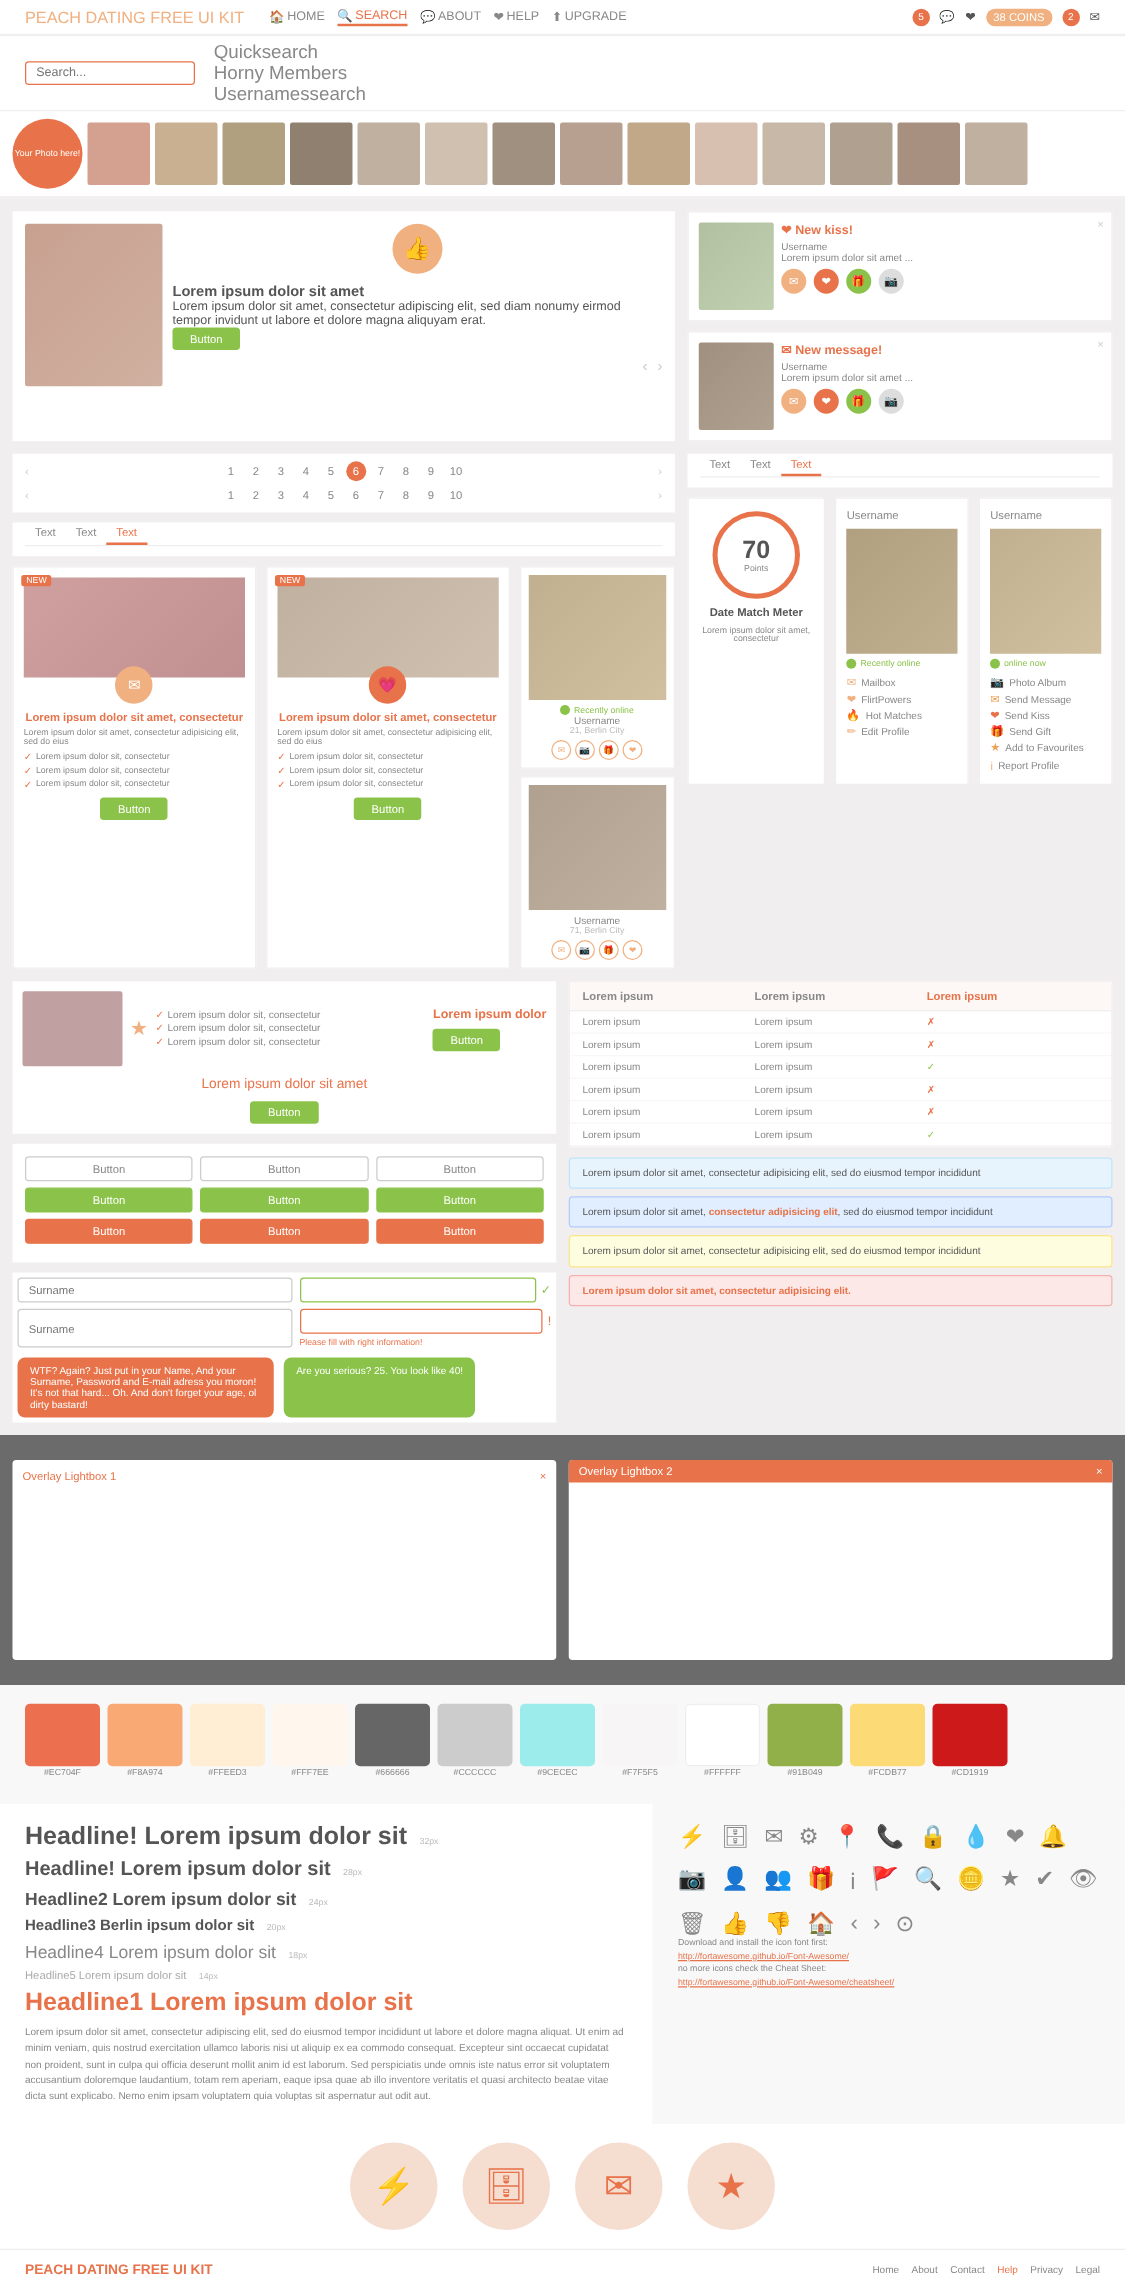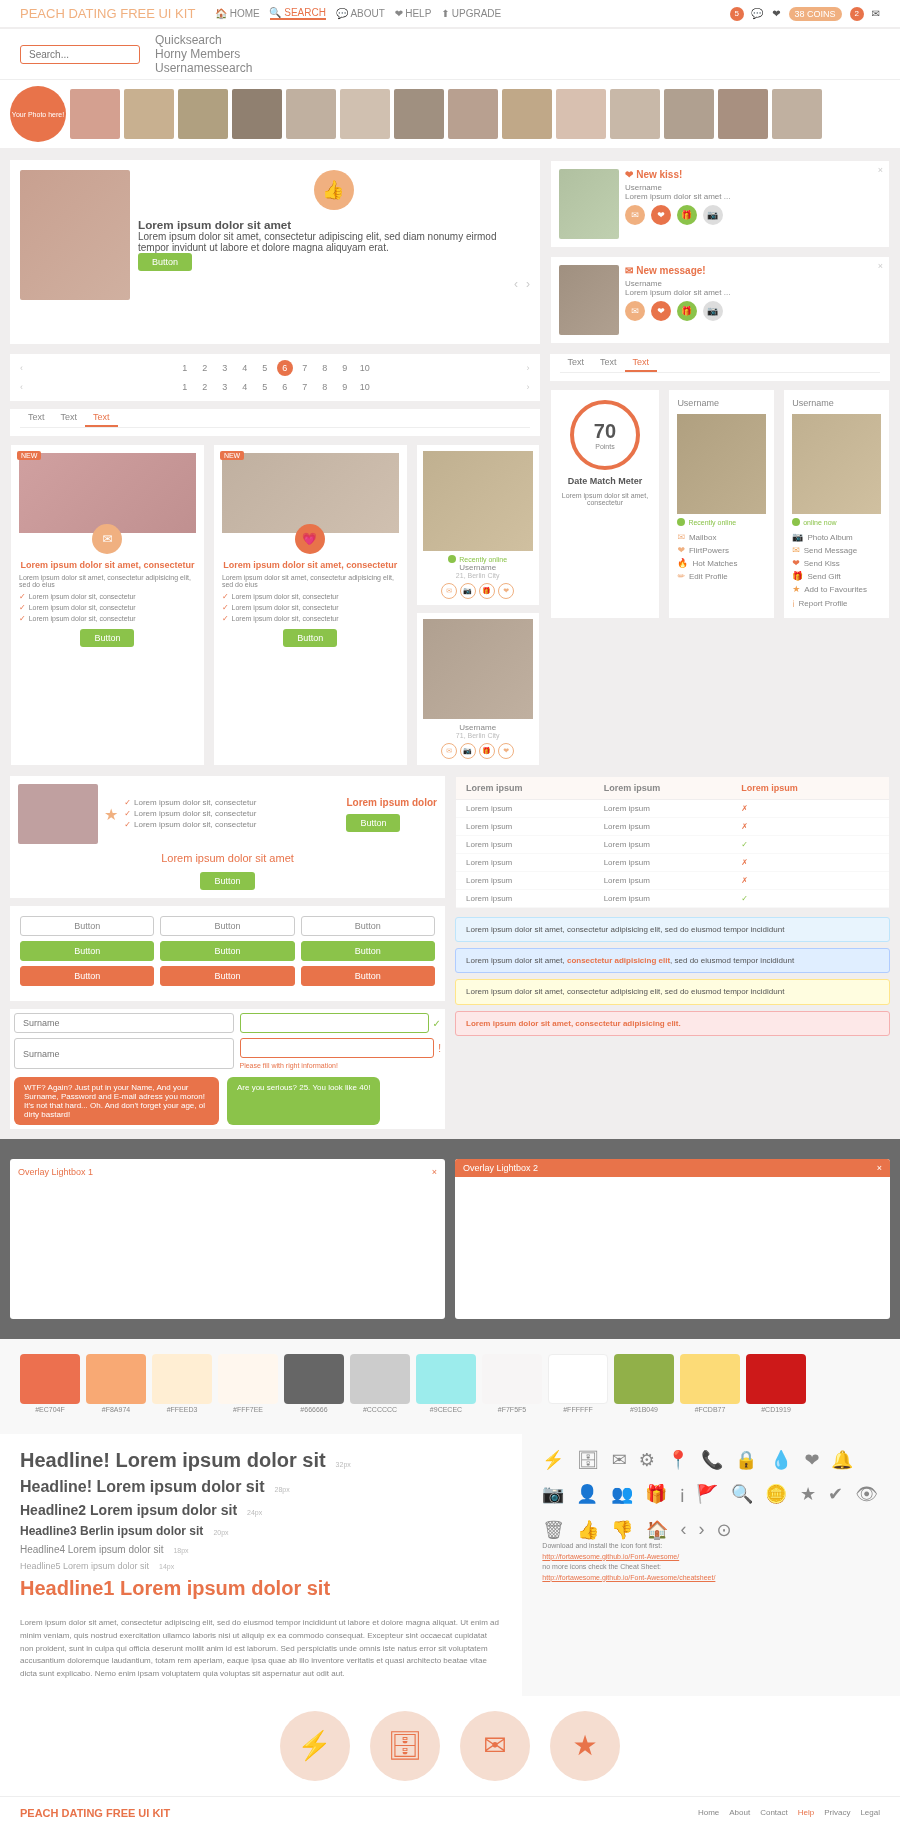--- a/index.html
+++ b/index.html
@@ -11,22 +11,22 @@
     .logo span { color: #f0b080; font-weight: normal; }
     .nav-links { display: flex; gap: 10px; font-size: 10px; color: #888; flex: 1; }
     .nav-links a { text-decoration: none; color: #888; display: flex; align-items: center; gap: 2px; }
     .nav-links a.active { color: #e8734a; border-bottom: 2px solid #e8734a; }
     .nav-right { display: flex; align-items: center; gap: 8px; font-size: 10px; }
     .badge { background: #e8734a; color: #fff; border-radius: 50%; width: 14px; height: 14px; display: flex; align-items: center; justify-content: center; font-size: 8px; }
     .coins { background: #f0b080; color: #fff; border-radius: 10px; padding: 2px 6px; font-size: 9px; }
 
     
     .search-bar { background: #fff; padding: 4px 20px; display: flex; align-items: center; gap: 15px; border-bottom: 1px solid #eee; }
-    .search-input { border: 1px solid #e8734a; border-radius: 3px; padding: 3px 8px; font-size: 10px; color: #888; width: 120px; }
-    .search-links { display: flex; flex-direction: column; font-size: 12px; }
+    .search-input { border: 1px solid #e8734a; border-radius: 3px; padding: 3px 8px; font-size: 10px; color: #888; width: 136px; }
+    .search-links { display: flex; flex-direction: column; font-size: 15px; }
     .search-links a { color: #888; text-decoration: none; }
 
     
     .photo-strip { background: #fff; padding: 6px 10px; display: flex; align-items: center; gap: 4px; border-bottom: 2px solid #f0eeee; }
     .photo-placeholder { width: 56px; height: 56px; background: #e8734a; border-radius: 50%; display: flex; align-items: center; justify-content: center; font-size: 7px; color: #fff; text-align: center; flex-shrink: 0; }
     .photo-thumb-color { width: 50px; height: 50px; border-radius: 2px; flex-shrink: 0; }
 
     
     .main-content { padding: 10px; display: flex; flex-direction: column; gap: 10px; }
 
@@ -155,23 +155,23 @@
     .swatch-label { font-size: 7px; color: #888; }
 
     
     .typography-section { padding: 15px 20px; background: #fff; }
     .typo-row { margin-bottom: 6px; display: flex; align-items: baseline; gap: 10px; }
     .typo-size { font-size: 7px; color: #bbb; }
     .h1 { font-size: 20px; color: #555; font-weight: bold; }
     .h2 { font-size: 16px; color: #555; font-weight: bold; }
     .h3 { font-size: 14px; color: #555; font-weight: bold; }
     .h4 { font-size: 12px; color: #555; font-weight: bold; }
-    .h5 { font-size: 10px; color: #888; }
+    .h5 { font-size: 14px; color: #888; }
     .h6 { font-size: 9px; color: #aaa; }
-    .h1-orange { font-size: 20px; color: #e8734a; font-weight: bold; margin-bottom: 17px; }
+    .h1-orange { font-size: 20px; color: #e8734a; font-weight: bold; margin-bottom: 6px; }
     .body-text { font-size: 8px; color: #888; line-height: 1.6; }
 
     
     .icons-section { padding: 15px 20px; background: #f8f8f8; display: flex; gap: 20px; }
     .icons-grid { display: flex; flex-wrap: wrap; gap: 12px; flex: 1; }
     .icon-item { font-size: 18px; color: #888; }
     .icons-note { flex: 0.6; font-size: 7px; color: #888; line-height: 1.5; }
     .icons-note a { color: #e8734a; }
 
     

